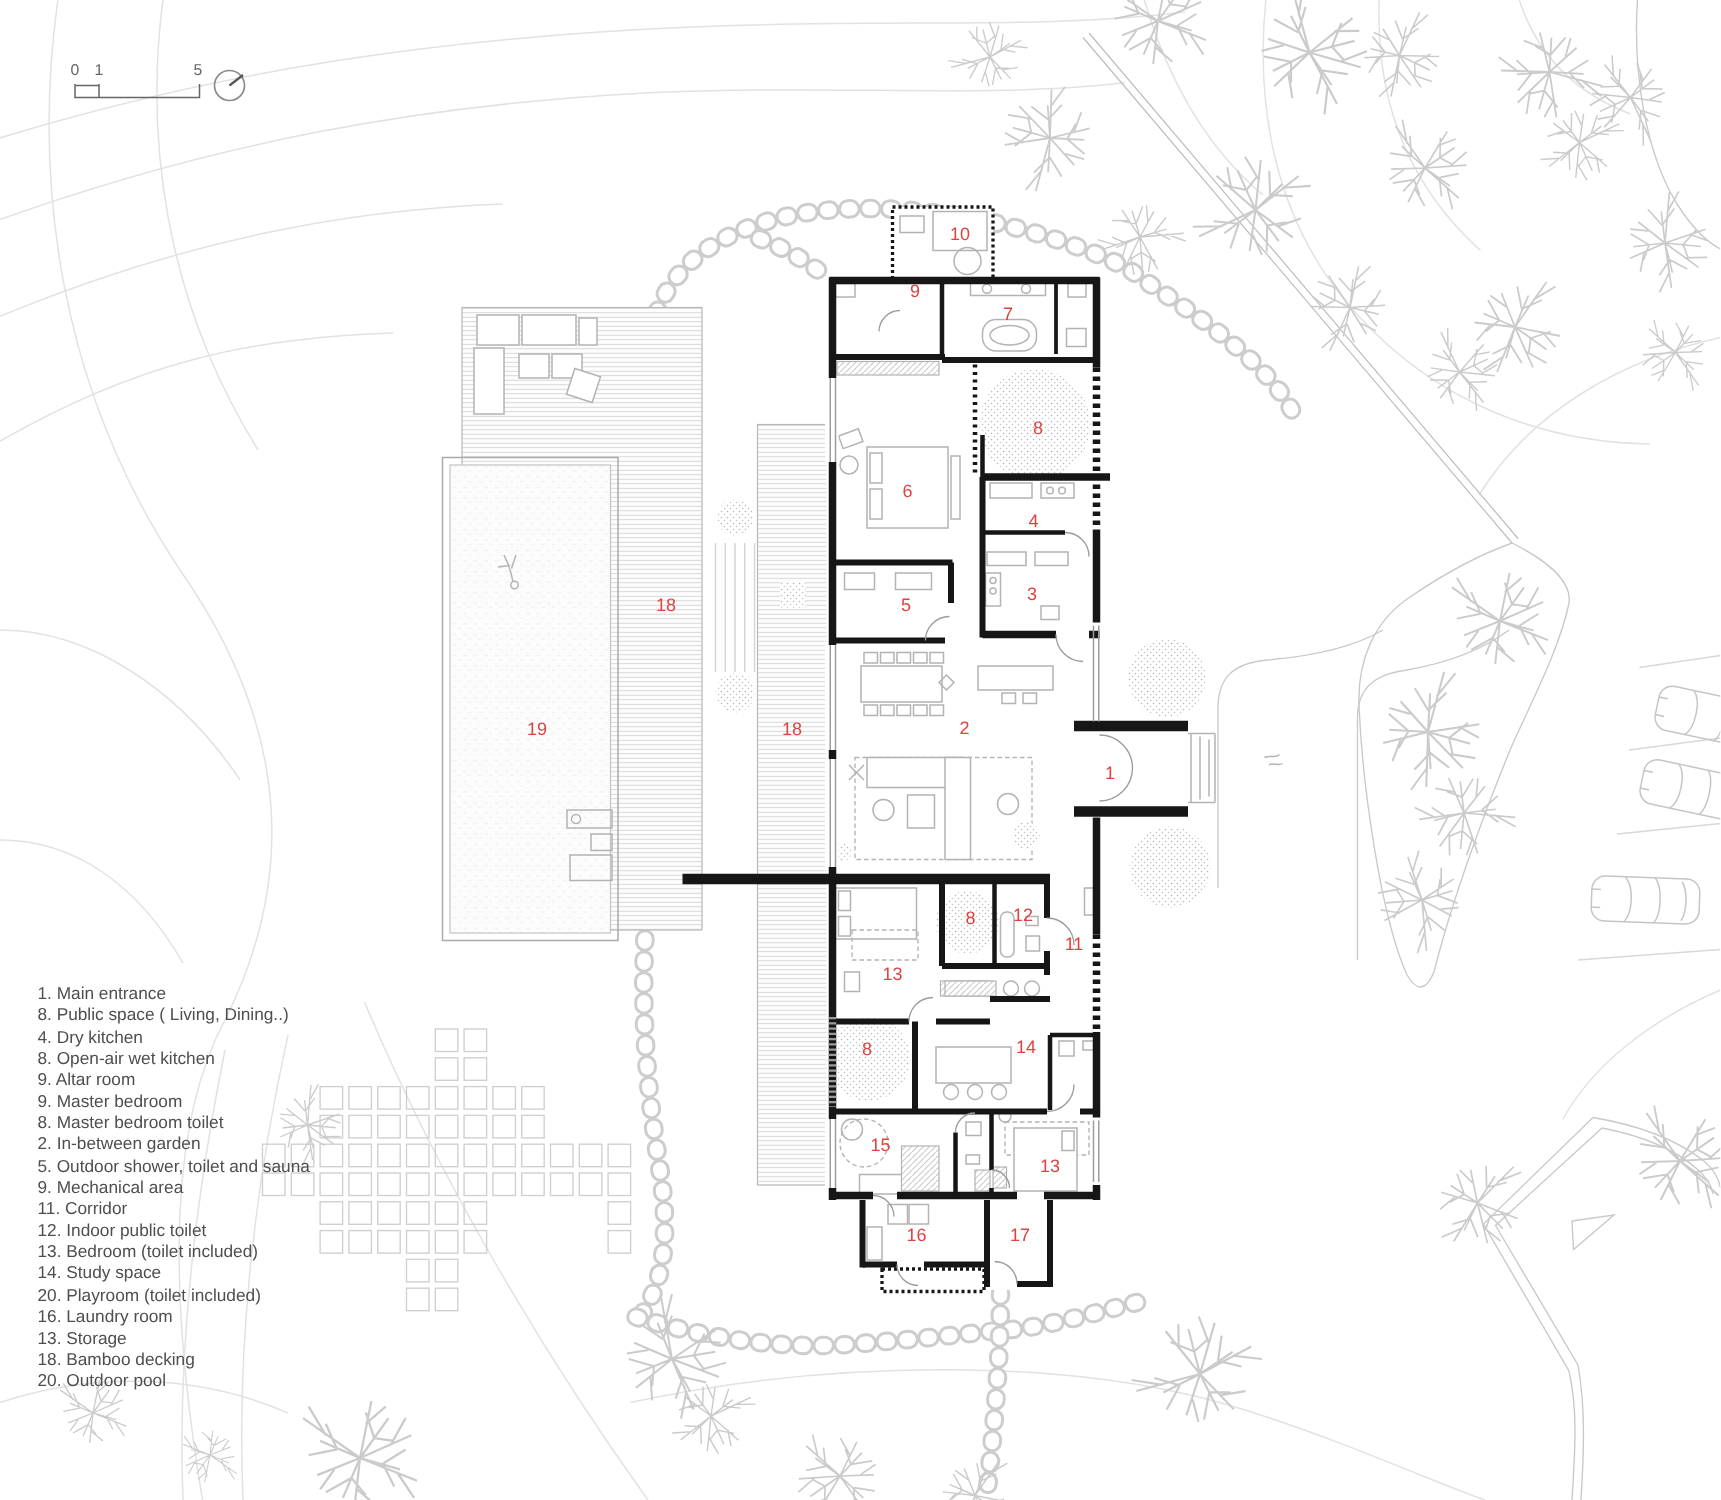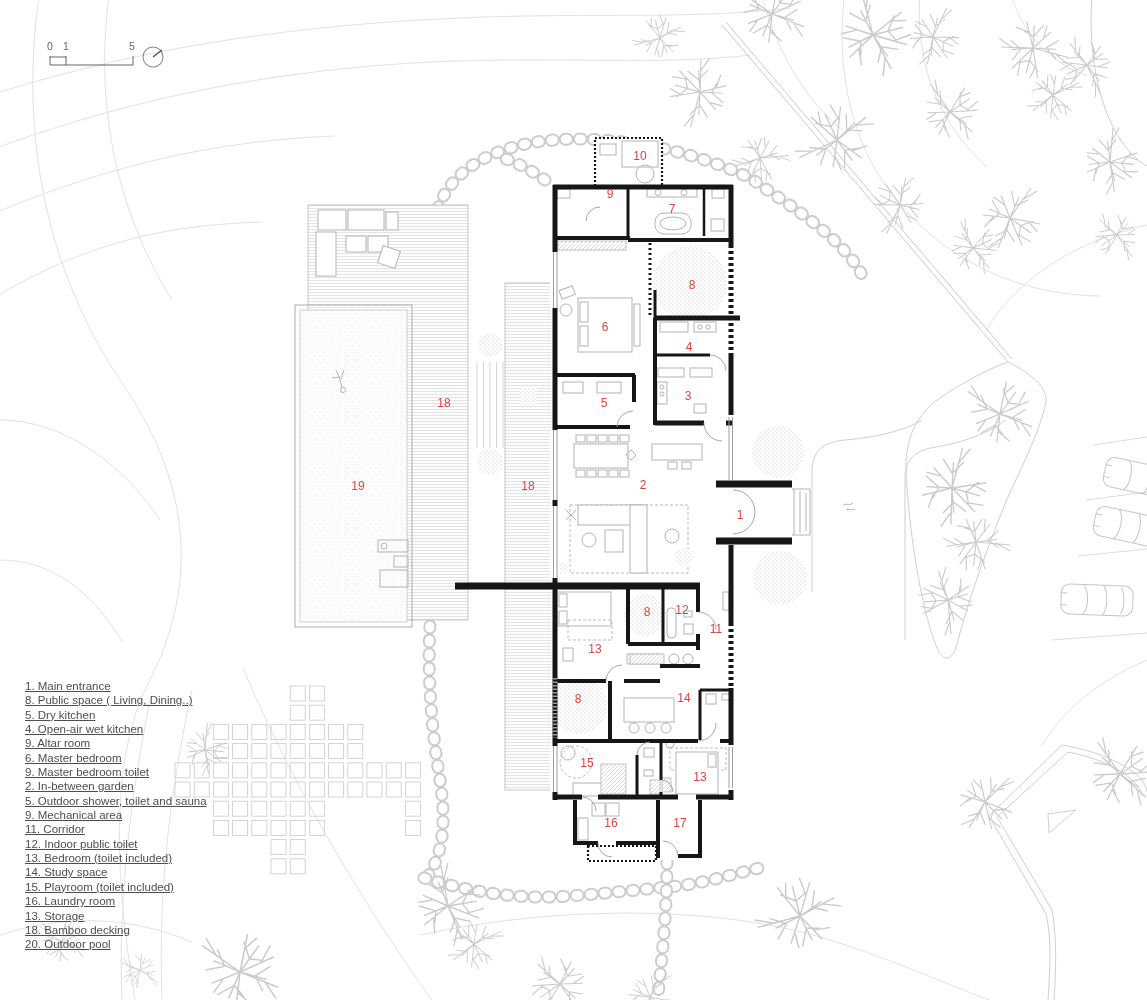--- a/index.html
+++ b/index.html
@@ -38,22 +38,22 @@
   .door{stroke:#9c9c9c;stroke-width:0.9;fill:none;}
   .tree{fill:url(#dots);stroke:none;}
   .btree{stroke:#cbcbcb;stroke-width:0.8;fill:none;}
   .car{fill:none;stroke:#c5c5c5;stroke-width:1;}
   
   .rlabel{font-size:12px;fill:var(--label_red);text-anchor:middle;
           font-family:"Liberation Sans", sans-serif;}
   .stext{font-size:10.5px;fill:#666;text-anchor:middle;font-family:"Liberation Sans", sans-serif;}
   .scalebar{stroke:#666;stroke-width:1;fill:none;}
   .north{stroke:#8a8a8a;stroke-width:1.1;fill:none;}
-  .legend{position:absolute;left:25px;top:679px;font-size:11.5px;line-height:14.35px;
-          color:var(--legend_text);text-decoration:underline;}
+  .legend{position:absolute;left:25px;top:656px;font-size:11.5px;line-height:14.35px;
+          color:var(--legend_text);}
   .legend-item{white-space:pre;}
 </style>
 </head>
 <body>
 
 <div id="stage">
 
 <svg width="1147" height="1000" viewBox="0 0 1147 1000">
 <defs>
   <pattern id="deckH" width="4" height="3" patternUnits="userSpaceOnUse">
@@ -537,32 +537,32 @@
   <text class="rlabel" x="587" y="767">15</text>
   <text class="rlabel" x="700" y="781">13</text>
   <text class="rlabel" x="611" y="827">16</text>
   <text class="rlabel" x="680" y="827">17</text>
 </g>
 </svg>
 
 <div class="legend">
   <div class="legend-item">1. Main entrance</div>
   <div class="legend-item">8. Public space ( Living, Dining..)</div>
-  <div class="legend-item">5. Dry kitchen</div>
-  <div class="legend-item">4. Open-air wet kitchen</div>
+  <div class="legend-item">4. Dry kitchen</div>
+  <div class="legend-item">8. Open-air wet kitchen</div>
   <div class="legend-item">9. Altar room</div>
-  <div class="legend-item">6. Master bedroom</div>
-  <div class="legend-item">9. Master bedroom toilet</div>
+  <div class="legend-item">9. Master bedroom</div>
+  <div class="legend-item">8. Master bedroom toilet</div>
   <div class="legend-item">2. In-between garden</div>
   <div class="legend-item">5. Outdoor shower, toilet and sauna</div>
   <div class="legend-item">9. Mechanical area</div>
   <div class="legend-item">11. Corridor</div>
   <div class="legend-item">12. Indoor public toilet</div>
   <div class="legend-item">13. Bedroom (toilet included)</div>
   <div class="legend-item">14. Study space</div>
-  <div class="legend-item">15. Playroom (toilet included)</div>
+  <div class="legend-item">20. Playroom (toilet included)</div>
   <div class="legend-item">16. Laundry room</div>
   <div class="legend-item">13. Storage</div>
   <div class="legend-item">18. Bamboo decking</div>
   <div class="legend-item">20. Outdoor pool</div>
 </div>
 
 </div>
 
 </body></html>

